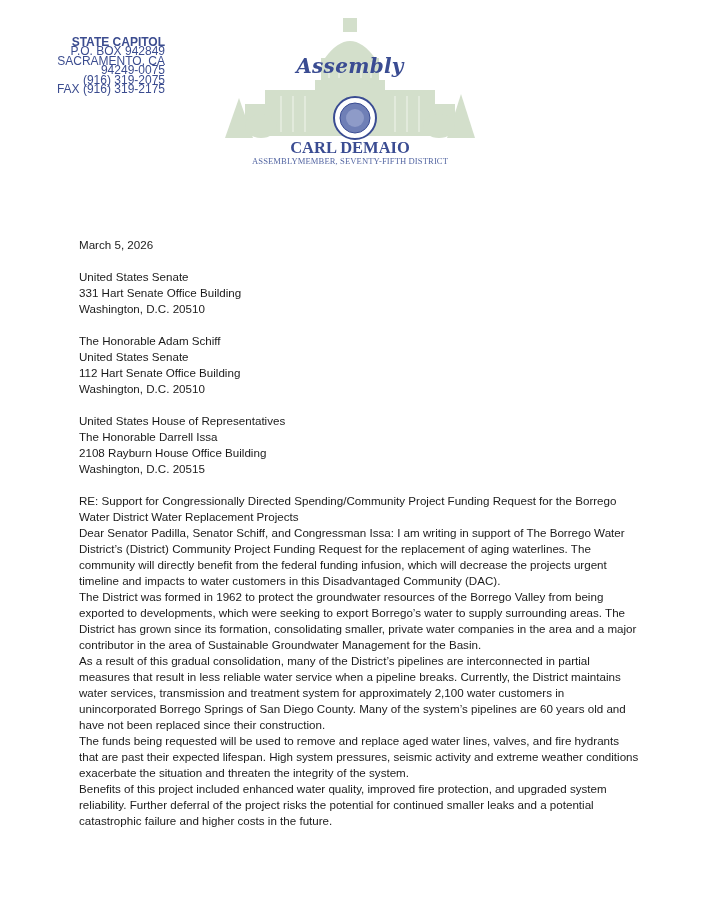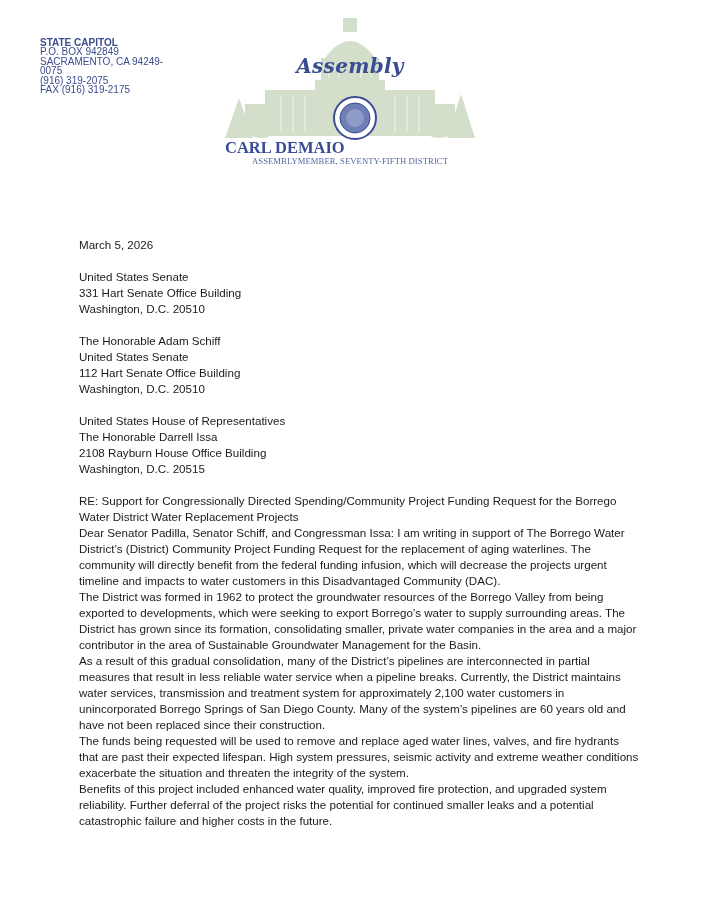--- a/index.html
+++ b/index.html
@@ -1,24 +1,24 @@
 <!DOCTYPE html>
 <html><head>
 <meta charset="utf-8">
 <style>
   html, body { margin:0; padding:0; background:#ffffff; }
   body { width:702px; height:918px; position:relative; overflow:hidden; font-family:"Liberation Sans", sans-serif; }
-  .addr-block { position:absolute; left:40px; top:38px; width:125px; text-align:left; color:#3b4c8f; font-size:10px; line-height:9.4px; font-family:"Liberation Sans", sans-serif; }
+  .addr-block { position:absolute; left:40px; top:38px; width:125px; text-align:right; color:#3b4c8f; font-size:12px; line-height:9.4px; font-family:"Liberation Sans", sans-serif; }
   .addr-block .title { font-weight:bold; }
   .crest { position:absolute; left:225px; top:18px; width:250px; height:150px; }
   .crest svg { position:absolute; left:0; top:0; }
   .asm { position:absolute; left:0; width:250px; text-align:center; color:#3a4c92; font-family:"DejaVu Serif", serif; font-weight:bold; font-style:italic; letter-spacing:0.3px; }
   .asm.l1 { top:36px; font-size:20px; }
   .asm.l2 { top:46px; font-size:20px; }
-  .member { position:absolute; left:0; width:250px; top:120px; color:#3a4c92; font-family:"Liberation Serif", serif; font-weight:bold; font-size:16.5px; }
+  .member { position:absolute; left:0; width:250px; top:120px; text-align:center; color:#3a4c92; font-family:"Liberation Serif", serif; font-weight:bold; font-size:16.5px; }
   .district { position:absolute; left:0; width:250px; top:138px; text-align:center; color:#5567a3; font-family:"Liberation Serif", serif; font-size:8.6px; letter-spacing:0.1px; }
   .letter { position:absolute; left:79px; top:237px; width:560px; font-family:"Liberation Sans", sans-serif; font-size:11.6px; line-height:16px; color:#1a1a1a; }
   .letter p { margin:0; }
   .gap { height:16px; }
 </style>
 </head>
 <body>
 
 <div class="addr-block">
   <div class="title">STATE CAPITOL</div>

